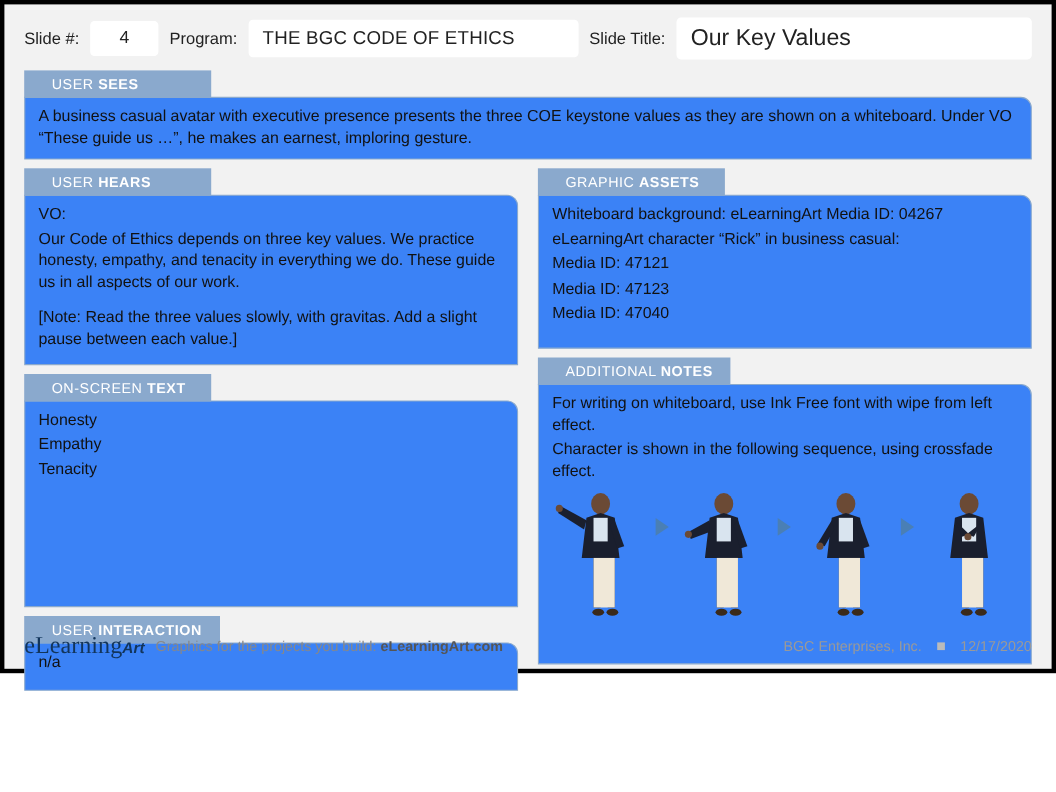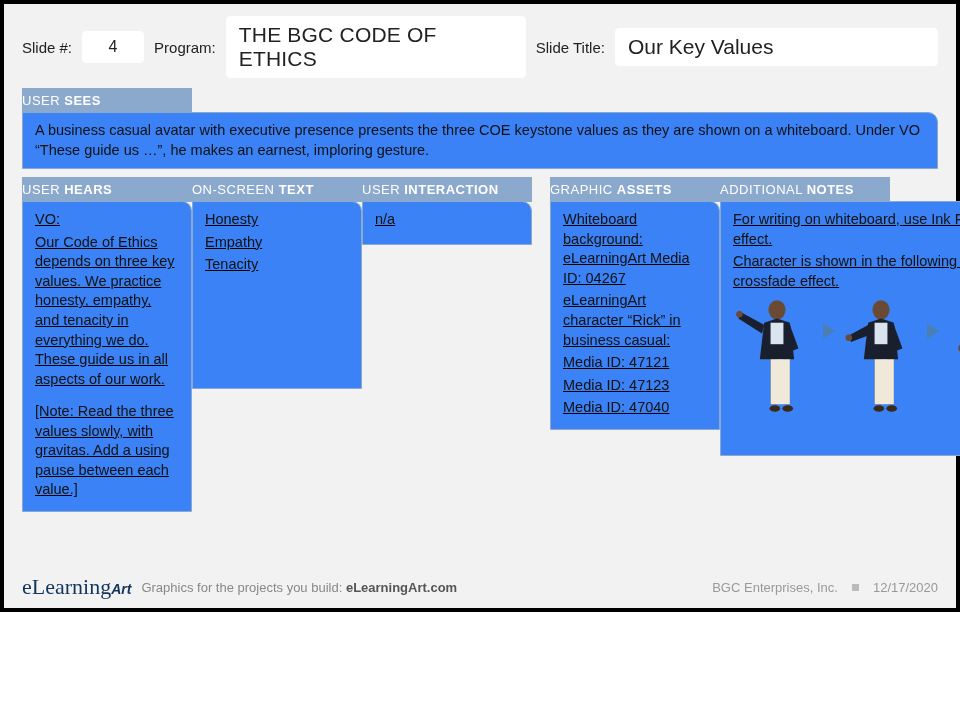--- a/index.html
+++ b/index.html
@@ -30,50 +30,50 @@
   }
   .field {
     background: #fff;
     border: 1px solid #fff;
     border-radius: 4px;
     padding: 6px 12px;
     font-size: 18px;
     color: #222;
   }
   .field.num { width: 62px; text-align: center; font-size: 16px; }
-  .field.program { width: 300px; font-size: 21px; letter-spacing: .2px; }
+  .field.program { width: 300px; font-size: 17px; letter-spacing: .2px; }
   .field.title { flex: 1; font-size: 21px; }
   .section {
     margin-bottom: 8px;
   }
   .section-header {
     display: inline-block;
     background: #8aa9cd;
     color: #fff;
     font-size: 13px;
     letter-spacing: .5px;
-    padding: 5px 16px 5px 0;
+    padding: 5px 16px 5px 25px;
     min-width: 170px;
   }
   .section-header b { font-weight: bold; }
   .section-body {
     background: #3b82f6;
     border: 1px solid #8aa9cd;
     border-top-right-radius: 10px;
     padding: 8px 12px;
     font-size: 14.5px;
     line-height: 1.35;
     color: #111;
     margin-top: -1px;
   }
   .two-col {
     display: flex;
     gap: 18px;
   }
-  .col { flex: 1; display: flex; flex-direction: row; text-decoration: underline; }
+  .col { flex: 1; display: flex; flex-direction: column; }
   .h-140 { min-height: 140px; }
   .h-190 { min-height: 188px; }
   .h-48 { min-height: 44px; }
   .p-line { margin-bottom: 3px; }
   .footer {
     position: absolute;
     bottom: 8px;
     left: 18px;
     right: 18px;
     display: flex;
@@ -141,21 +141,21 @@
     <div class="col">
 
       <div class="section">
         <div class="section-header">
           <span>USER </span><b>HEARS</b>
         </div>
         <div class="section-body h-140">
           <div class="p-line">VO:</div>
           <div class="p-line">Our Code of Ethics depends on three key values. We practice honesty, empathy, and tenacity in everything we do. These guide us in all aspects of our work.</div>
           <div style="height:10px"></div>
-          <div class="p-line">[Note: Read the three values slowly, with gravitas. Add a using pause between each value.]</div>
+          <div class="p-line">[Note: Read the three values slowly, with gravitas. Add a slight pause between each value.]</div>
         </div>
       </div>
 
       <div class="section">
         <div class="section-header">
           <span>ON-SCREEN </span><b>TEXT</b>
         </div>
         <div class="section-body h-190">
           <div class="p-line">Honesty</div>
           <div class="p-line">Empathy</div>

